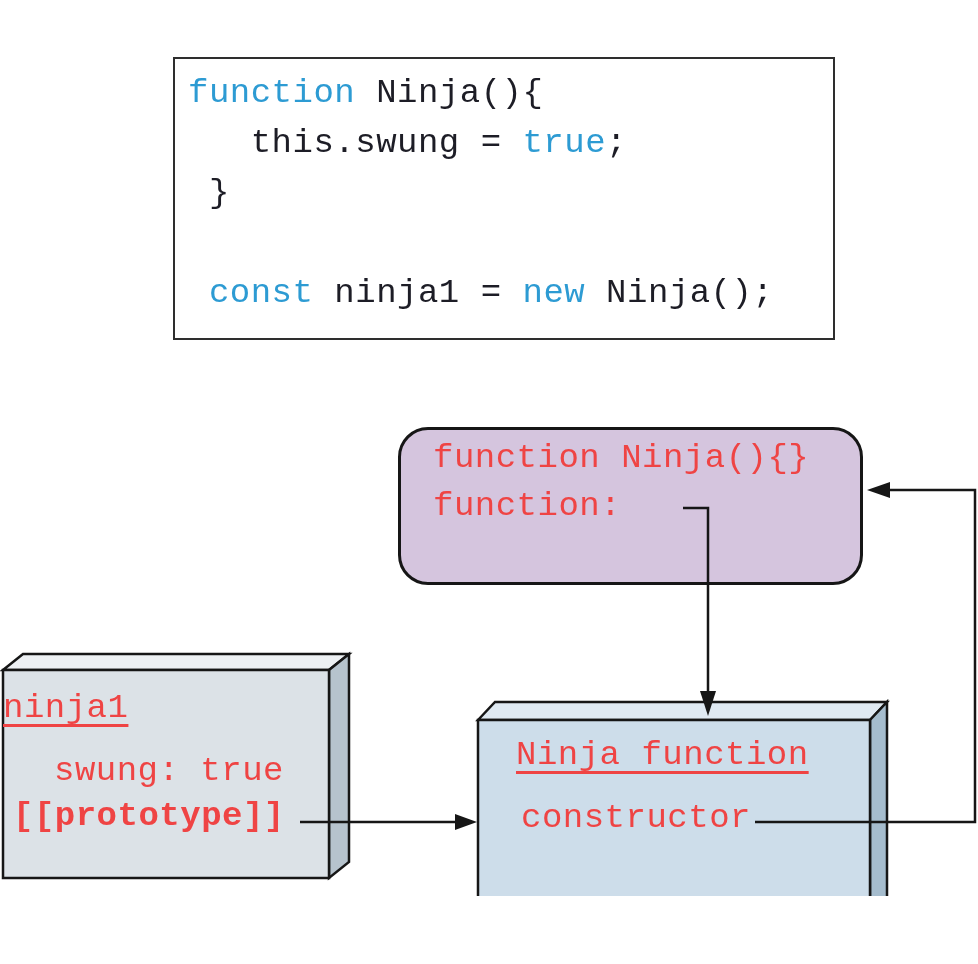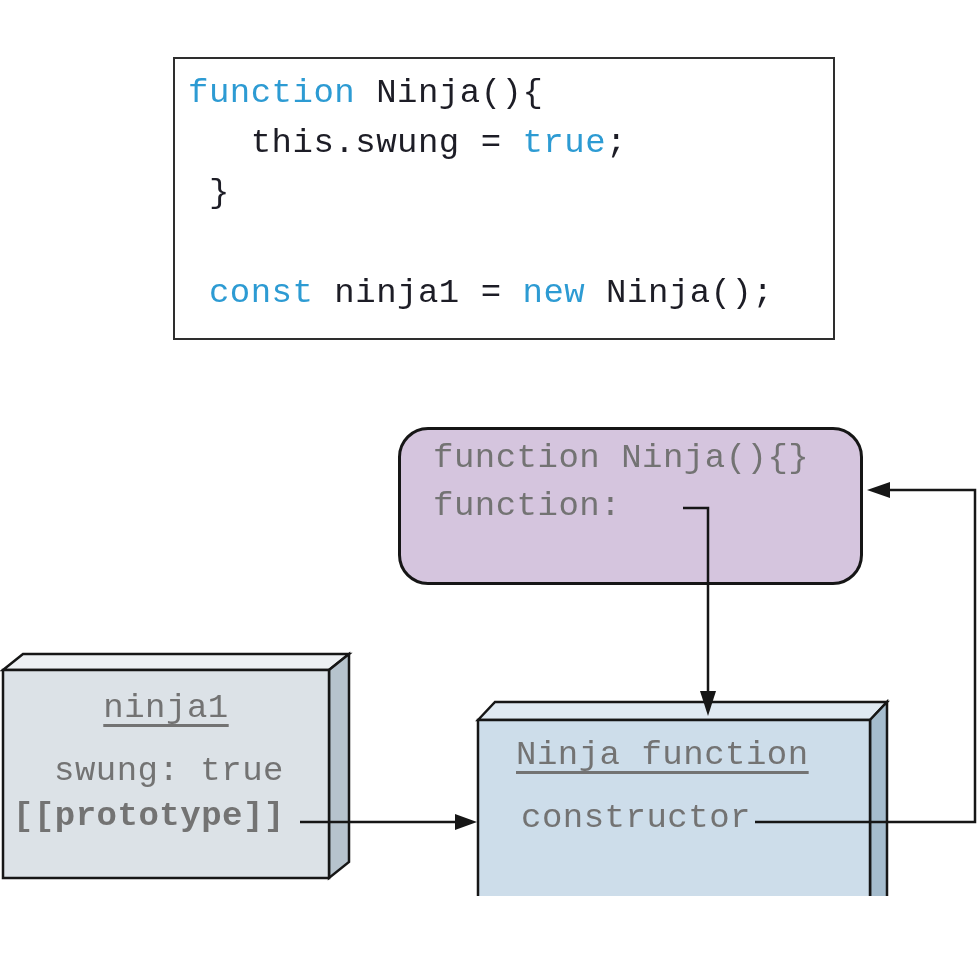--- a/index.html
+++ b/index.html
@@ -49,28 +49,28 @@
     z-index: 2;
   }
   
   .label {
     position: absolute;
     font-size: 34px;
     line-height: 38px;
     letter-spacing: 0.5px;
     white-space: pre;
     z-index: 3;
-    color: #737373;
+    color: #ef4444;
   }
   .u {
     text-decoration: underline;
     text-decoration-thickness: 2.5px;
     text-underline-offset: 7px;
   }
-  .center-wrap { text-align: center; }
+  .center-wrap { }
 </style>
 </head>
 <body>
 
 <div class="canvas">
 
   <div class="code-box">
     <div class="code-block"><div class="code-line"><span class="kw" style="color: rgb(45, 155, 211);">function</span><span> Ninja(){</span></div><div class="code-line"><span>   this.swung = </span><span class="kw" style="color: rgb(45, 155, 211);">true</span><span>;</span></div><div class="code-line"><span> }</span></div><div class="code-line"><span> </span></div><div class="code-line"><span> </span><span class="kw" style="color: rgb(45, 155, 211);">const</span><span> ninja1 = </span><span class="kw" style="color: rgb(45, 155, 211);">new</span><span> Ninja();</span></div></div>
   </div>
 

